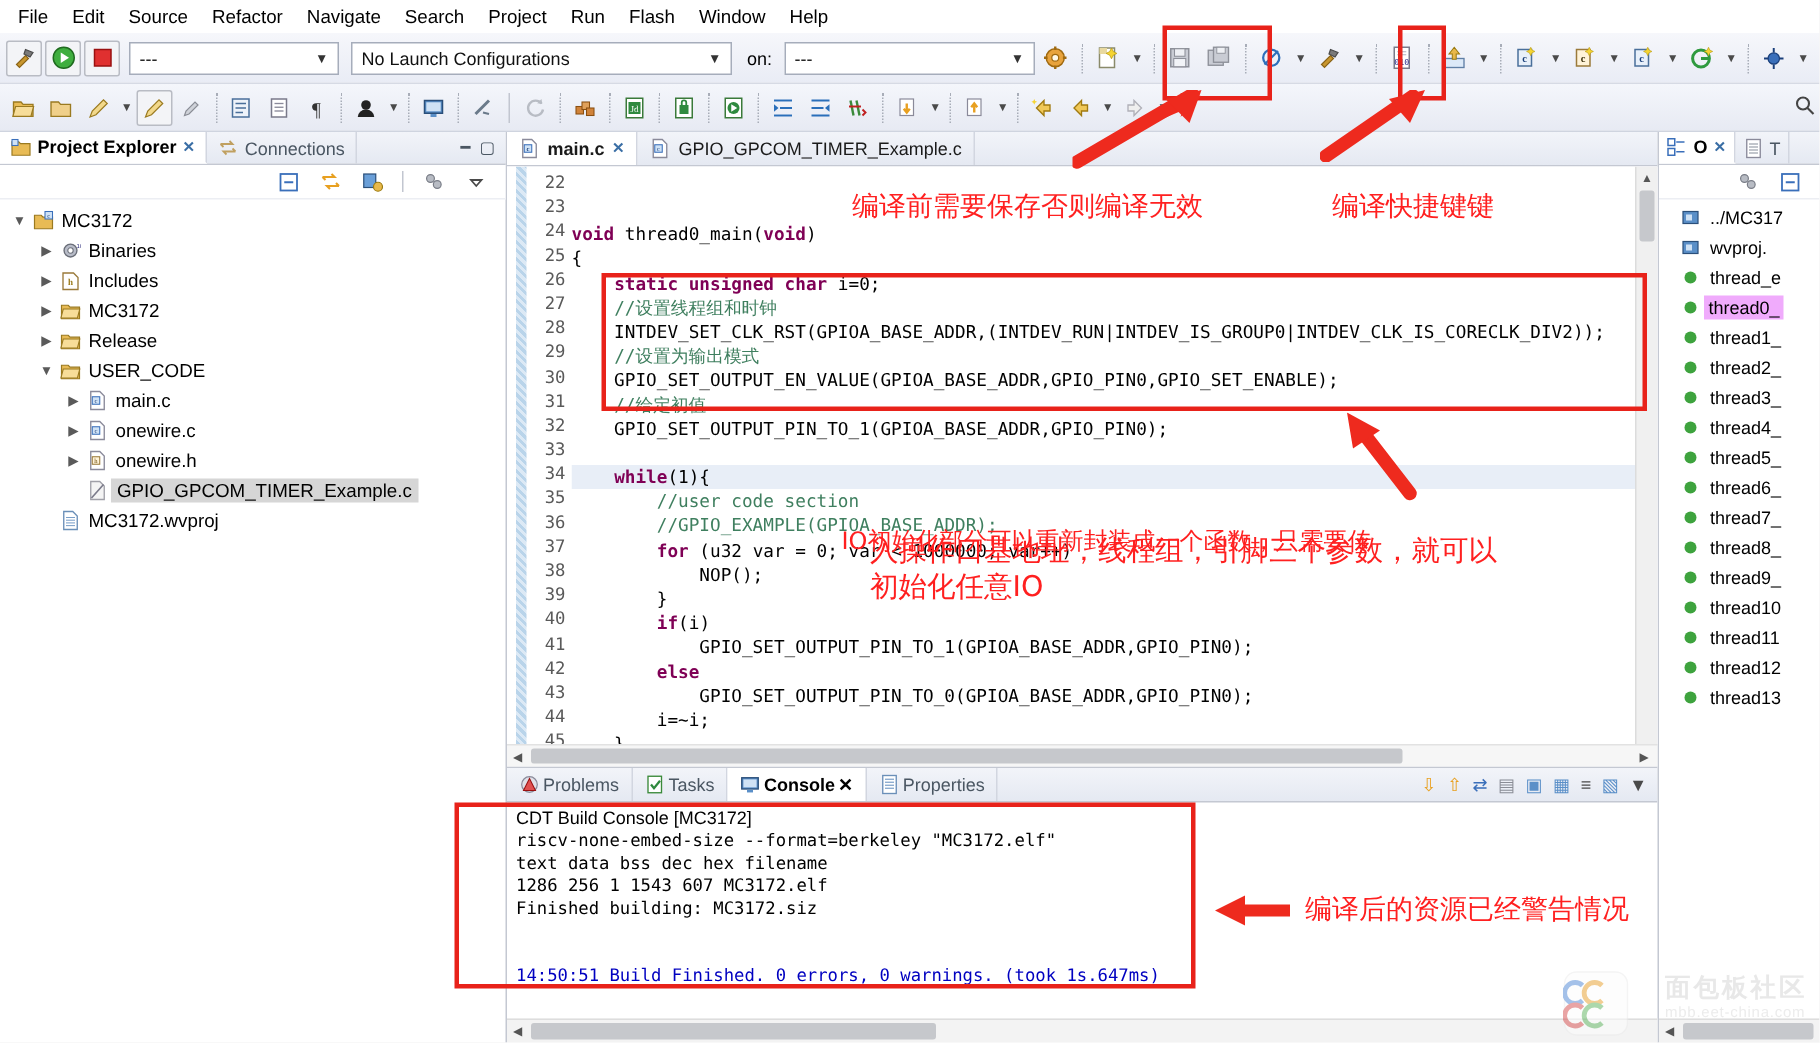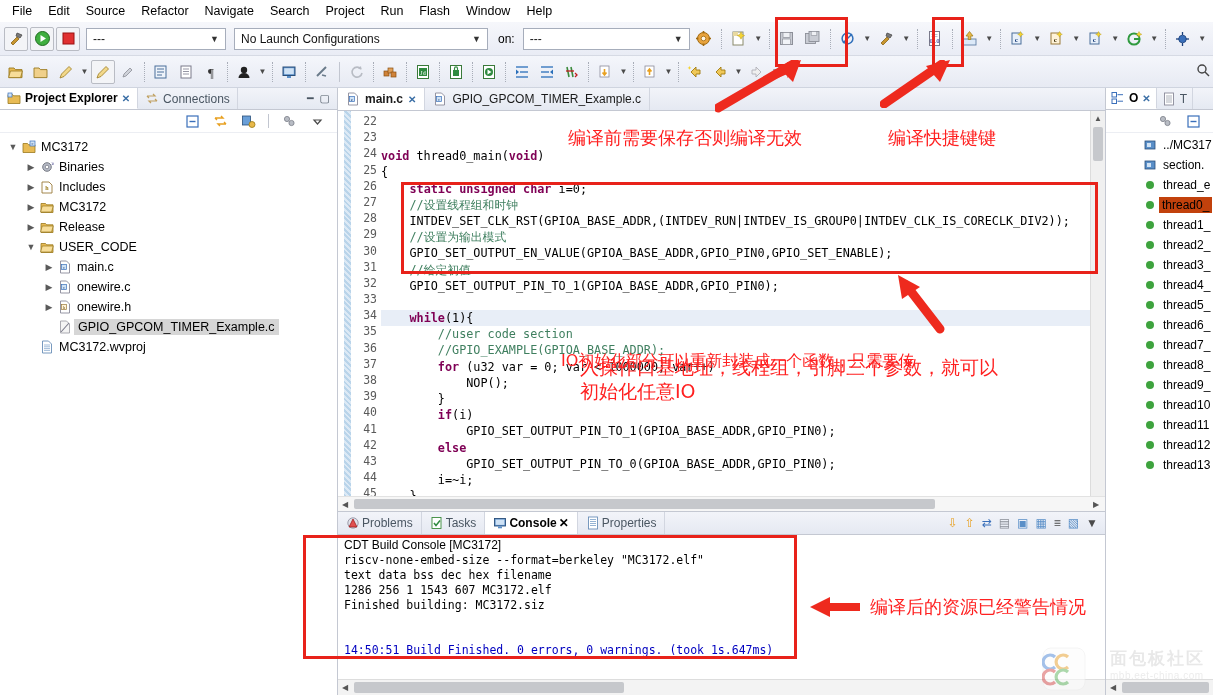--- a/index.html
+++ b/index.html
@@ -284,25 +284,25 @@
     position: relative;
   }
 
   
   .rightpane {
     width: 108px;
     border-left: 1px solid #c4c8d2;
     background: #fff;
     display: flex; flex-direction: column;
   }
-  .olist { flex: 1; overflow: hidden; font-size: 12px; padding-top: 2px; margin-left: 23px; }
+  .olist { flex: 1; overflow: hidden; font-size: 12px; padding-top: 2px; }
   .orow { display:flex; align-items:center; height:20px; white-space:nowrap; padding-left:12px; }
   .orow .oic { width: 18px; display:flex; justify-content:center; }
   .orow .olabel { padding-left: 4px; }
-  .orow.sel .olabel { background:#c2410c; padding:1px 3px; }
+  .orow.sel .olabel { background:#f0abfc; padding:1px 3px; }
   .dot { width:8px; height:8px; border-radius:50%; background:#3ea33e; display:block; }
 
   
   .annobox {
     position: absolute;
     border: 3px solid #e8221a;
     pointer-events: none;
     z-index: 40;
   }
   .annotext {
@@ -1049,21 +1049,21 @@
             </span>
             <span class="olabel">../MC317</span>
           </div>
           <div class="orow">
             <span class="oic">
               <svg width="14" height="14" viewBox="0 0 14 14">
                 <rect x="2" y="3" width="10" height="8" fill="#5a8fc8" stroke="#2a4f7a" stroke-width="0.8"></rect>
                 <path d="M4 5 h4 v4 h-4 Z" fill="#cfe2f5"></path>
               </svg>
             </span>
-            <span class="olabel">section.</span>
+            <span class="olabel">wvproj.</span>
           </div>
           <div class="orow">
             <span class="oic">
               <span class="dot"></span>
             </span>
             <span class="olabel">thread_e</span>
           </div>
           <div class="orow sel">
             <span class="oic">
               <span class="dot"></span>

